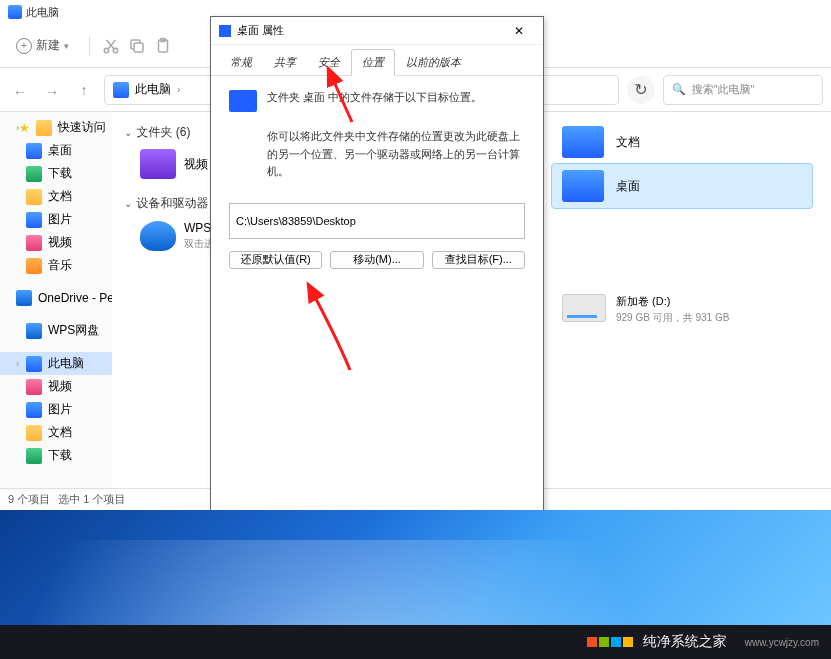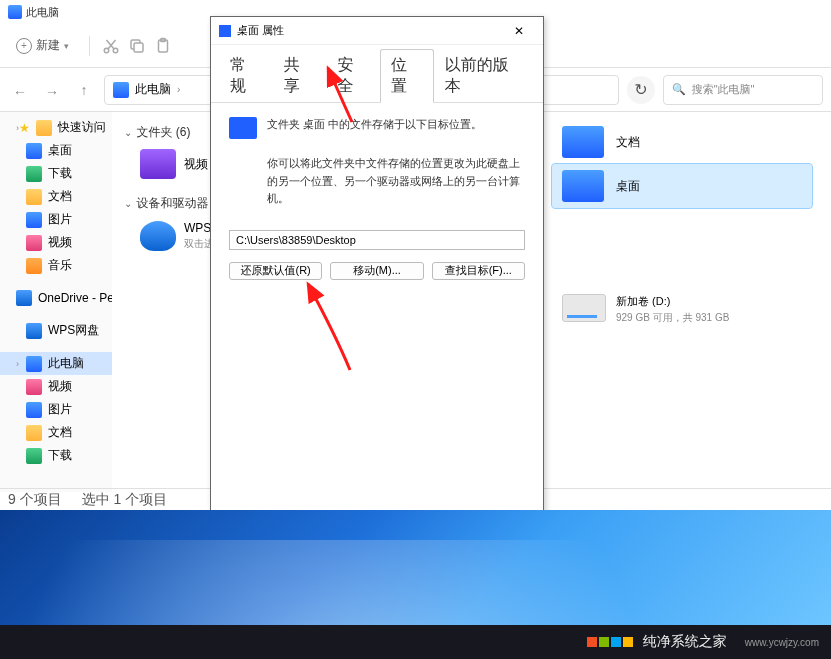--- a/index.html
+++ b/index.html
@@ -38,35 +38,35 @@
     
     .right-col { position: absolute; left: 440px; top: 8px; width: 260px; }
     .big-item { display: flex; align-items: center; gap: 12px; padding: 6px 10px; font-size: 12px; cursor: pointer; border-radius: 3px; }
     .big-item.sel { background: #d6ecff; outline: 1px solid #99d0ff; }
     .big-icon { width: 42px; height: 32px; border-radius: 3px; flex-shrink: 0; }
     .drive-item { display: flex; gap: 10px; padding: 6px 10px; font-size: 11px; margin-top: 6px; }
     .drive-icon { width: 44px; height: 28px; background: #e8e8e8; border: 1px solid #ccc; border-radius: 3px; position: relative; }
     .drive-icon::after { content:""; position:absolute; left:4px; bottom:3px; width:30px; height:3px; background:#4a9eff; }
     .drive-sub { color: #888; font-size: 10px; margin-top: 2px; }
     
-    .status { position: absolute; bottom: 0; left: 0; right: 0; height: 22px; display: flex; align-items: center; padding: 0 8px; font-size: 14px; color: #555; border-top: 1px solid #e0e0e0; gap: 20px; }
+    .status { position: absolute; bottom: 0; left: 0; right: 0; height: 22px; display: flex; align-items: center; padding: 0 8px; font-size: 11px; color: #555; border-top: 1px solid #e0e0e0; gap: 8px; }
     
     
     .dialog { position: absolute; left: 210px; top: 16px; width: 334px; height: 496px; background: #fff; border: 1px solid #666; box-shadow: 2px 2px 6px rgba(0,0,0,0.2); display: flex; flex-direction: column; }
     .dlg-title { height: 28px; display: flex; align-items: center; padding: 0 8px; font-size: 11px; gap: 6px; border-bottom: 1px solid #eee; }
     .dlg-title .sq { width: 12px; height: 12px; background: #2060ff; }
     .dlg-close { margin-left: auto; width: 32px; height: 22px; display: flex; align-items: center; justify-content: center; cursor: pointer; font-size: 12px; }
-    .tabs { display: flex; padding: 4px 8px 0 8px; font-size: 16px; border-bottom: 1px solid #ddd; }
+    .tabs { display: flex; padding: 4px 8px 0 8px; font-size: 11px; border-bottom: 1px solid #ddd; font-style: italic; }
     .tab { padding: 5px 10px; cursor: pointer; color: #333; border: 1px solid transparent; border-bottom: none; }
     .tab.active { border-color: #ccc; background: #fff; border-bottom: 1px solid #fff; margin-bottom: -1px; border-radius: 3px 3px 0 0; }
     .dlg-body { flex: 1; padding: 14px 18px; font-size: 11px; color: #333; }
     .info-row { display: flex; align-items: flex-start; gap: 10px; }
     .info-icon { width: 28px; height: 22px; background: #2060ff; border-radius: 2px; flex-shrink: 0; }
     .info-desc { margin: 16px 0 10px 38px; line-height: 1.6; font-size: 11px; }
-    .path-input { width: 100%; height: 20px; border: 1px solid #bbb; padding: 6px 6px; font-size: 11px; font-family: inherit; margin-top: 12px; }
+    .path-input { width: 100%; height: 36px; border: 1px solid #bbb; padding: 6px 6px; font-size: 11px; font-family: inherit; margin-top: 12px; }
     .btn-row { display: flex; gap: 8px; margin-top: 12px; }
     .btn { flex: 1; height: 18px; border: 1px solid #bbb; background: #fdfdfd; font-size: 11px; cursor: pointer; border-radius: 3px; }
     .dlg-foot { display: flex; justify-content: flex-end; gap: 8px; padding: 10px 14px; border-top: 1px solid #eee; }
     .dlg-foot .btn { flex: 0 0 70px; }
     
     
     .arrow { position: absolute; pointer-events: none; }
     
     
     .wallpaper { position: absolute; left: 0; top: 510px; width: 831px; height: 120px; background: linear-gradient(135deg, #0a3d91 0%, #1e6fd9 40%, #3a9ff5 60%, #6ec6ff 100%); }

